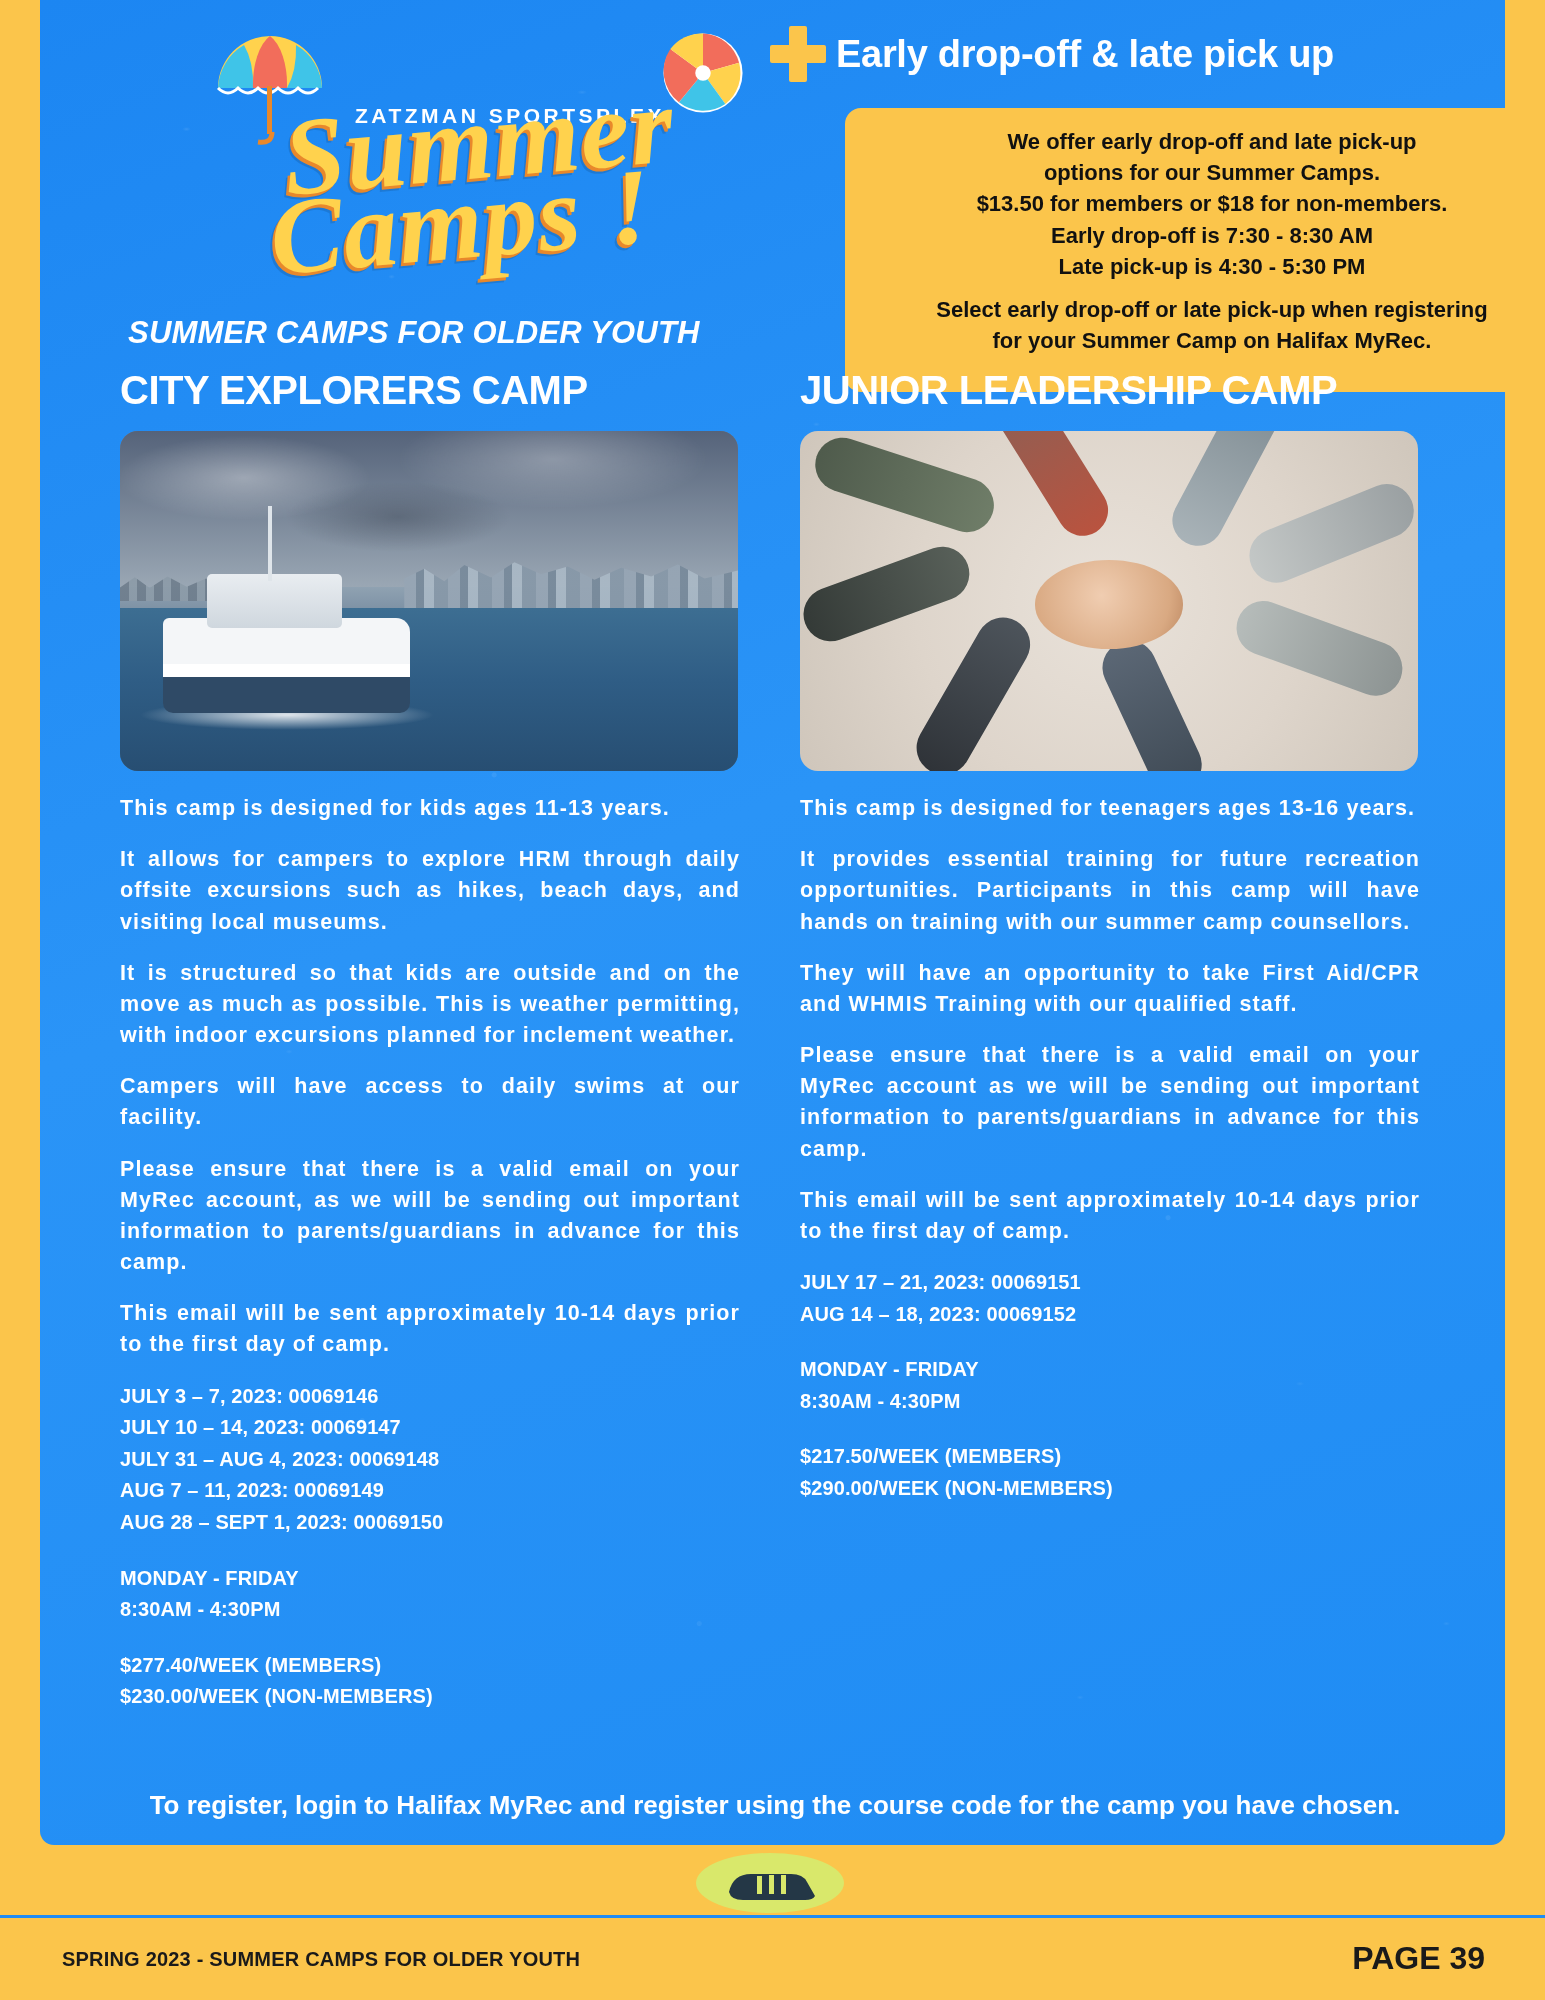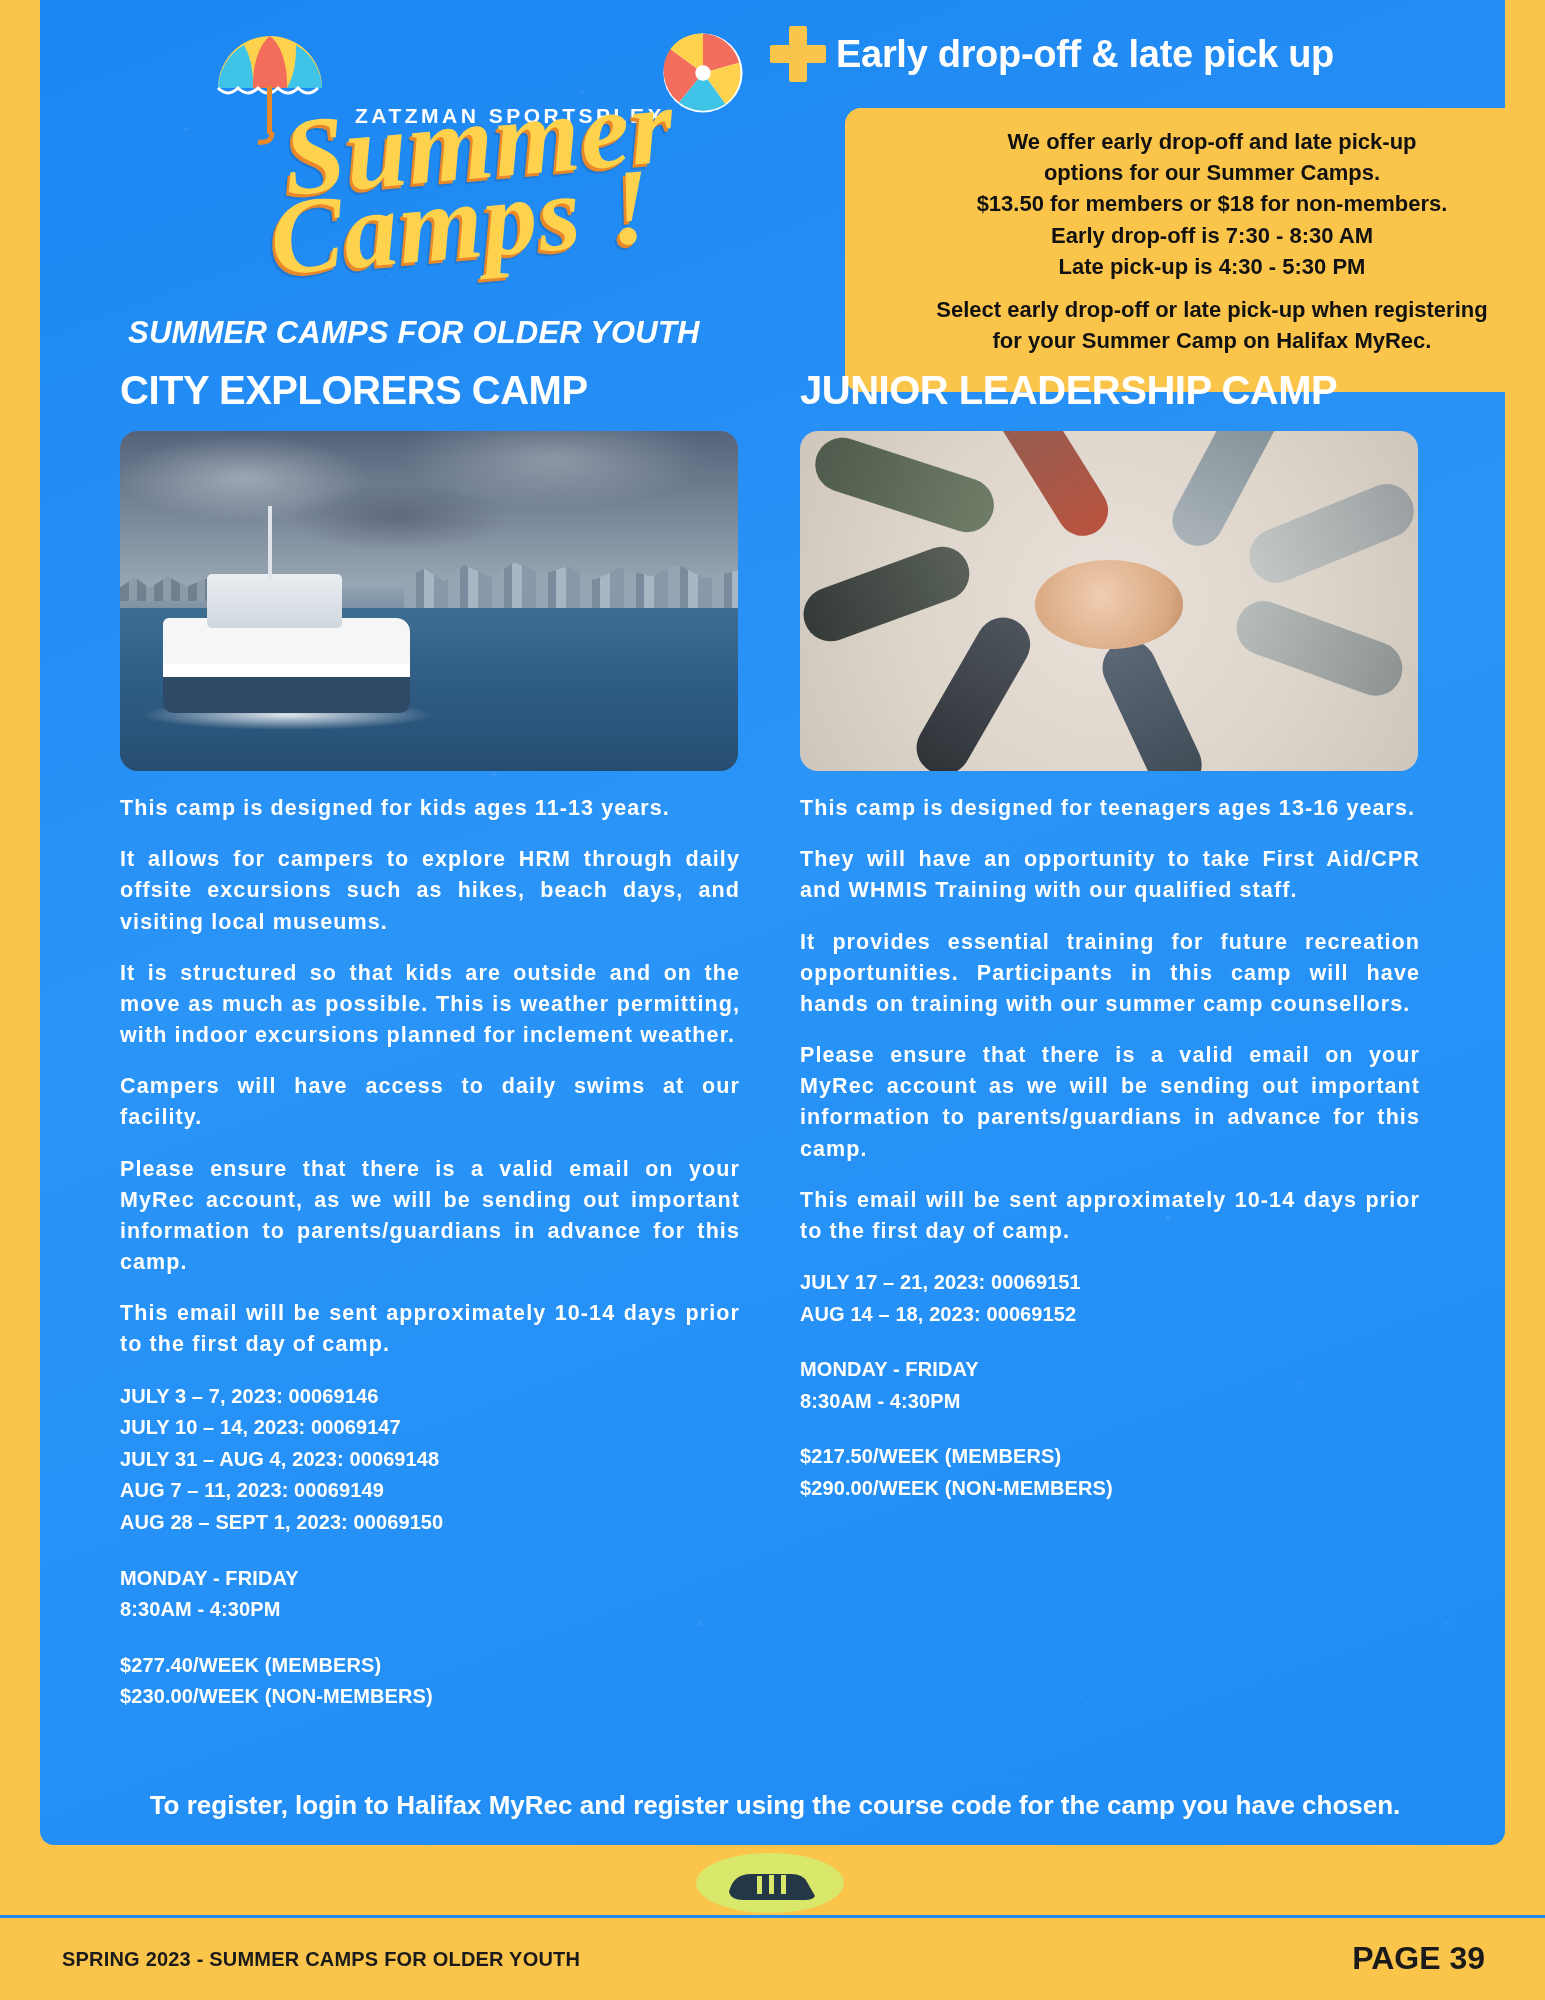--- a/index.html
+++ b/index.html
@@ -442,22 +442,22 @@
       <div class="hand" style="left:72%;top:22%;width:28%;height:16%;background:linear-gradient(90deg,#9aa0a2,#c3c7c6);transform:rotate(158deg);"></div>
       <div class="hand" style="left:70%;top:56%;width:28%;height:16%;background:linear-gradient(90deg,#8d9493,#b6bcba);transform:rotate(200deg);"></div>
       <div class="hand" style="left:44%;top:76%;width:26%;height:16%;background:linear-gradient(90deg,#3f4a55,#5c6876);transform:rotate(245deg);"></div>
       <div class="hand" style="left:14%;top:70%;width:28%;height:16%;background:linear-gradient(90deg,#2f3338,#4d545b);transform:rotate(300deg);"></div>
       <div class="hand" style="left:0%;top:40%;width:28%;height:16%;background:linear-gradient(90deg,#343a37,#59615a);transform:rotate(-20deg);"></div>
       <div class="hands-center"></div>
     </div>
 
     <div class="body-text">
       <p>This camp is designed for teenagers ages 13-16 years.</p>
+      <p>It provides essential training for future recreation opportunities. Participants in this camp will have hands on training with our summer camp counsellors.</p>
       <p>They will have an opportunity to take First Aid/CPR and WHMIS Training with our qualified staff.</p>
-      <p>It provides essential training for future recreation opportunities. Participants in this camp will have hands on training with our summer camp counsellors.</p>
       <p>Please ensure that there is a valid email on your MyRec account as we will be sending out important information to parents/guardians in advance for this camp.</p>
       <p>This email will be sent approximately 10-14 days prior to the first day of camp.</p>
     </div>
 
     <div class="codes">
       <div class="row">JULY 17 – 21, 2023: 00069151</div>
       <div class="row">AUG 14 – 18, 2023: 00069152</div>
       <div class="gap"></div>
       <div class="row">MONDAY - FRIDAY</div>
       <div class="row">8:30AM - 4:30PM</div>

